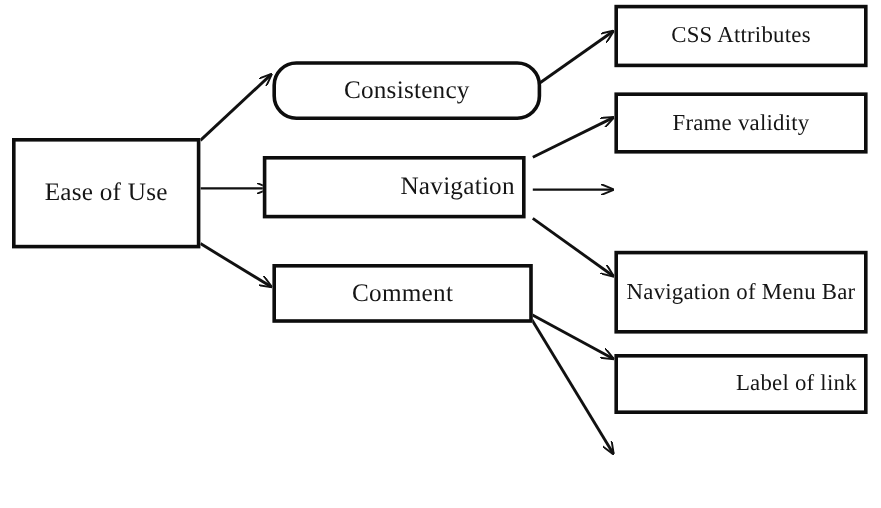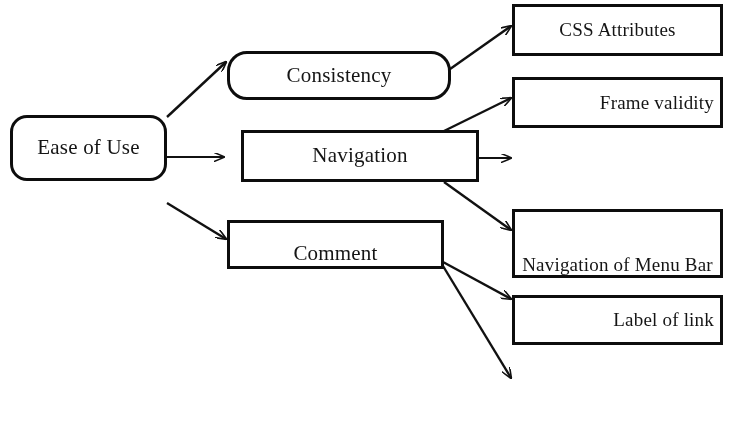--- a/index.html
+++ b/index.html
@@ -40,41 +40,40 @@
     letter-spacing: 0.2px;
   }
   .node .node-label {
     display: block;
     padding: 0 6px;
   }
   .root-node {
     left: 10px;
     top: 115px;
     width: 157px;
-    height: 66px;
+    height: 92px;
     font-size: 21px;
-    border-radius: 17px;
   }
   .mid-node {
     width: 217px;
     font-size: 21px;
   }
   .mid-consistency { left: 227px; top: 51px;  width: 224px; height: 49px; border-radius: 20px; }
-  .mid-navigation  { left: 241px; top: 130px; width: 238px; height: 52px; }
-  .mid-comment     { left: 227px; top: 220px; width: 217px; height: 49px; align-items: flex-end; }
+  .mid-navigation  { left: 219px; top: 130px; width: 219px; height: 52px; justify-content: flex-end; }
+  .mid-comment     { left: 227px; top: 220px; width: 217px; height: 49px; }
 
   .leaf-node {
     left: 512px;
     width: 211px;
     font-size: 19px;
   }
   .leaf-css    { top: 4px;   height: 52px; }
-  .leaf-frame  { top: 77px;  height: 51px; justify-content: flex-end; }
+  .leaf-frame  { top: 77px;  height: 51px; }
   .leaf-link   { top: 147px; height: 50px; }
-  .leaf-menu   { top: 209px; height: 69px; align-items: flex-end; }
+  .leaf-menu   { top: 209px; height: 69px; }
   .leaf-label  { top: 295px; height: 50px; justify-content: flex-end; }
   .leaf-meta   { top: 362px; height: 51px; }
 </style>
 </head>
 <body>
 
 <div id="diagram-root">
 
   <svg id="edge-layer" viewBox="0 0 734 423" width="734" height="423" xmlns="http://www.w3.org/2000/svg">
     <defs>

